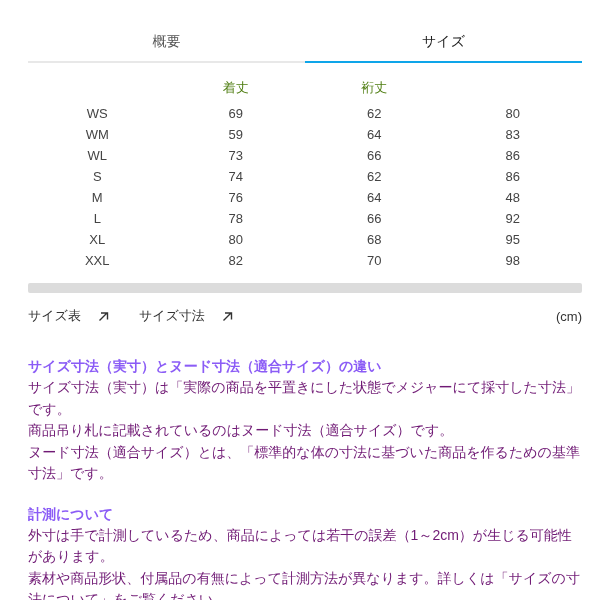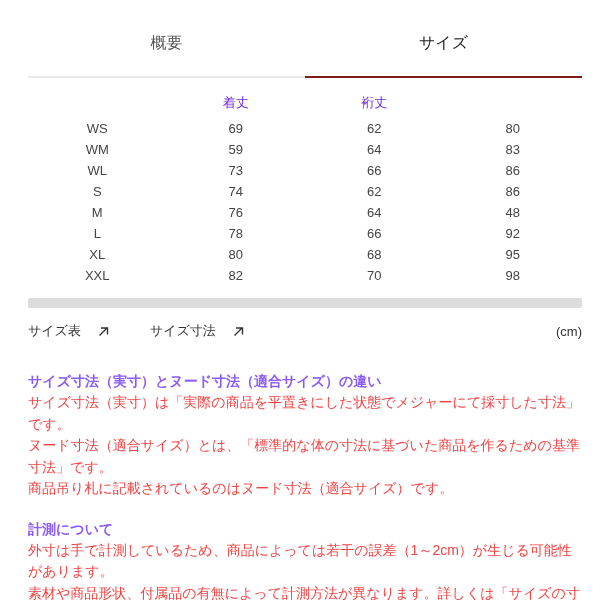--- a/index.html
+++ b/index.html
@@ -6,43 +6,43 @@
   html,body { background:#ffffff; }
   .page {
     width:600px; height:600px; background:#ffffff;
     font-family:"Liberation Sans","DejaVu Sans",sans-serif;
     color:#333333; overflow:hidden;
     padding:33px 18px 0 28px;
   }
   
   .tabbar { display:flex; }
   .tab {
-    flex:1; text-align:center; font-size:16px; color:#555555;
-    padding-bottom:22px; border-bottom:2px solid #e8e8e8; cursor:pointer;
+    flex:1; text-align:center; font-size:14px; color:#555555;
+    padding-bottom:10px; border-bottom:2px solid #e8e8e8; cursor:pointer;
   }
-  .tab.active { color:#1a1a1a; border-bottom:2px solid #7f1d1d; }
+  .tab.active { color:#1a1a1a; border-bottom:2px solid #0ea5e9; }
   
   .size-table { margin-top:10px; }
   .trow { display:flex; align-items:center; height:21px; }
   .trow.thead { height:30px; }
   .tcell { width:25%; text-align:center; font-size:13px; color:#444444; }
-  .trow.thead .tcell { color:#6d28d9; }
+  .trow.thead .tcell { color:#4d7c0f; }
   
   .scrollbar-track { margin-top:12px; height:10px; border-radius:2px; background:#dcdcdc; }
   
   .links-row { display:flex; align-items:center; margin-top:14px; font-size:13px; }
   .ext-link { display:inline-flex; align-items:center; gap:16px; color:#333333; text-decoration:none; cursor:pointer; }
-  .ext-link + .ext-link { margin-left:40px; }
+  .ext-link + .ext-link { margin-left:29px; }
   .ext-link svg { display:block; }
   .unit { margin-left:auto; font-size:13px; color:#333333; }
   
   .section { margin-top:30px; }
   .section + .section { margin-top:18px; }
   .section h3 { font-size:14px; font-weight:bold; color:#8b5cf6; line-height:22px; }
-  .section p { font-size:14px; line-height:21.5px; color:#ef4444; }
+  .section p { font-size:14px; line-height:21.5px; color:#701a75; }
 </style>
 </head>
 <body>
 
 <div class="page">
 
   <div class="tabbar">
     <div class="tab">概要</div>
     <div class="tab active">サイズ</div>
   </div>
@@ -119,22 +119,22 @@
       <svg width="13" height="13" viewBox="0 0 13 13">
         <path d="M2.5 10.5 L10 3 M4 3 H10.5 V9.5" fill="none" stroke="#333333" stroke-width="1.4"></path>
       </svg>
     </a>
     <span class="unit">(cm)</span>
   </div>
 
   <div class="section">
     <h3>サイズ寸法（実寸）とヌード寸法（適合サイズ）の違い</h3>
     <p>サイズ寸法（実寸）は「実際の商品を平置きにした状態でメジャーにて採寸した寸法」です。</p>
+    <p>商品吊り札に記載されているのはヌード寸法（適合サイズ）です。</p>
     <p>ヌード寸法（適合サイズ）とは、「標準的な体の寸法に基づいた商品を作るための基準寸法」です。</p>
-    <p>商品吊り札に記載されているのはヌード寸法（適合サイズ）です。</p>
   </div>
 
   <div class="section">
     <h3>計測について</h3>
     <p>外寸は手で計測しているため、商品によっては若干の誤差（1～2cm）が生じる可能性があります。</p>
     <p>素材や商品形状、付属品の有無によって計測方法が異なります。詳しくは「サイズの寸法について」をご覧ください。</p>
 
   </div>
 
 </div>

